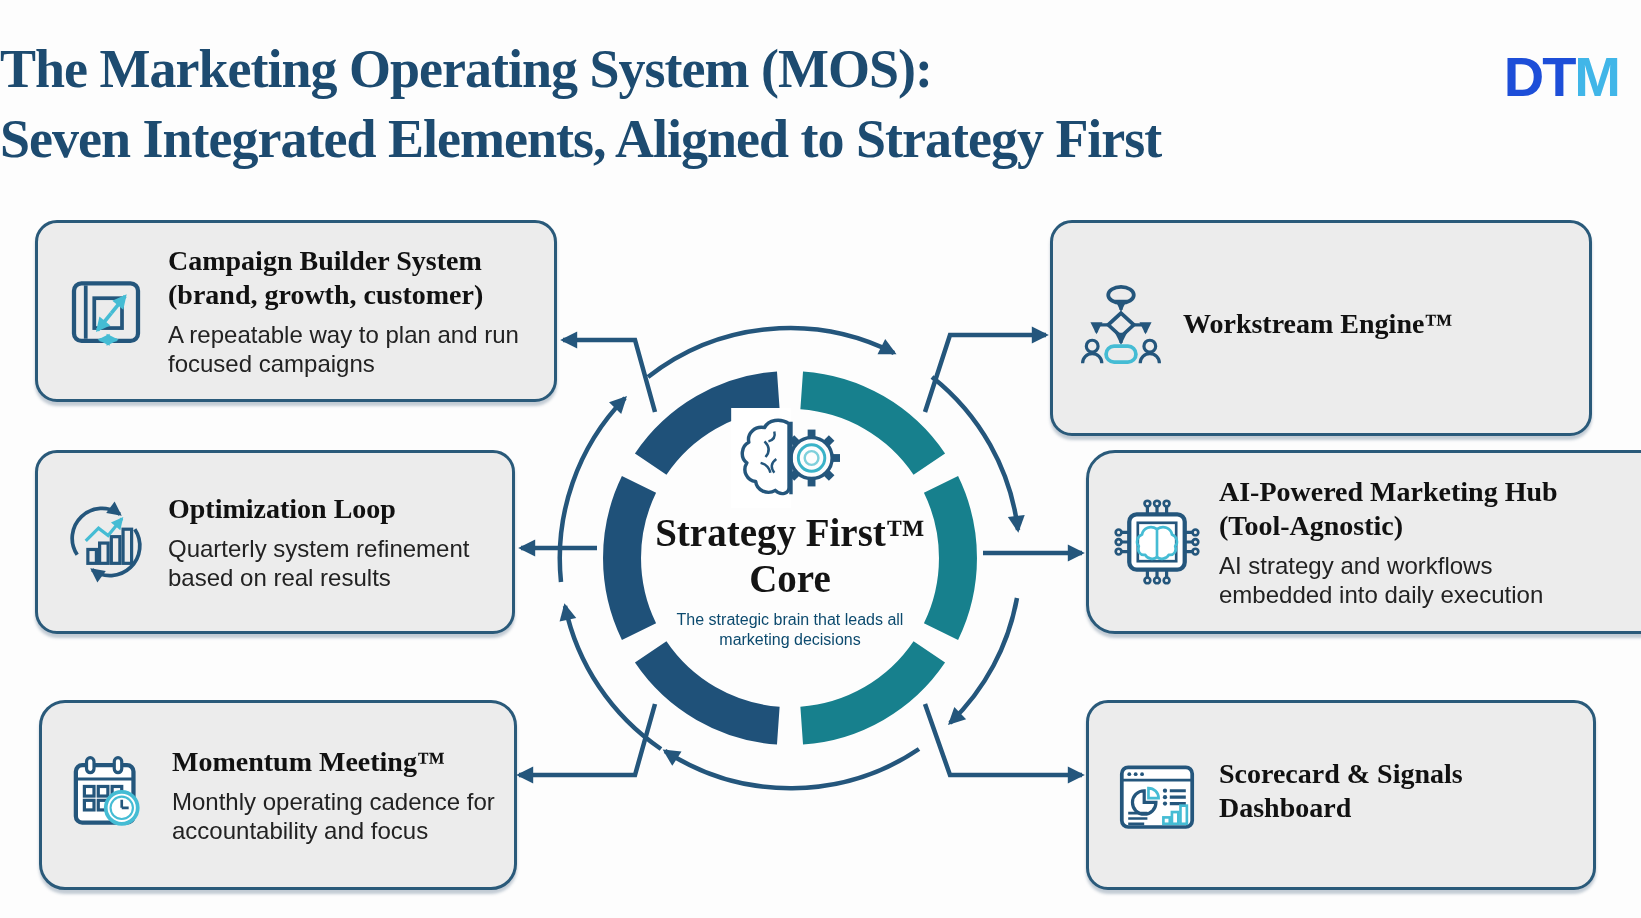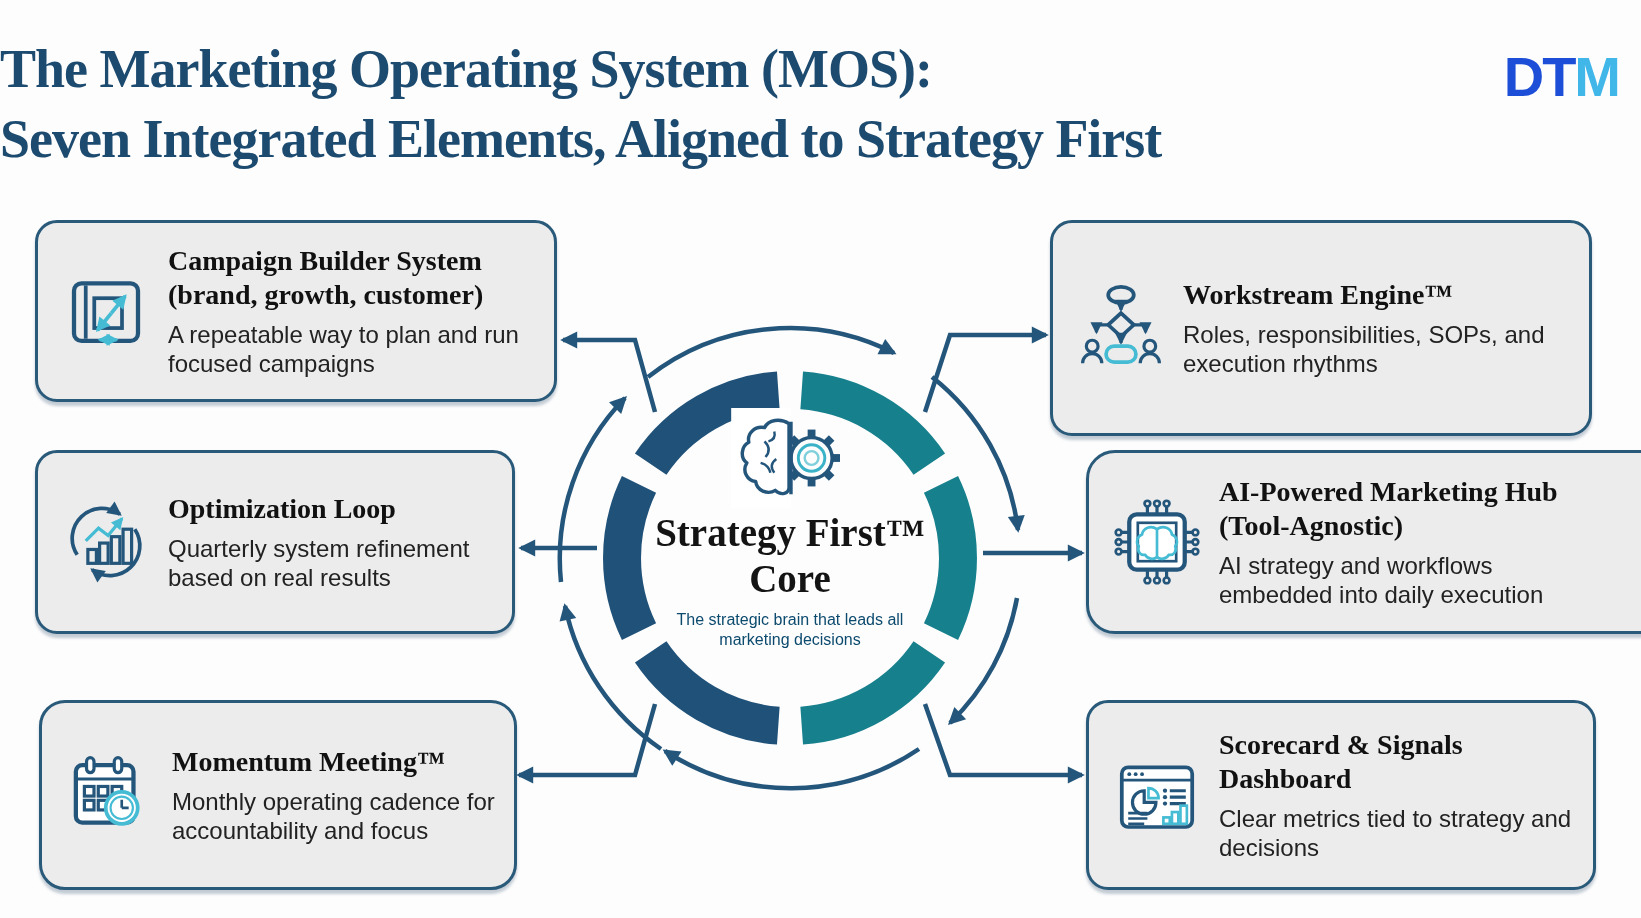--- a/index.html
+++ b/index.html
@@ -202,21 +202,20 @@
           <circle cx="18" cy="62" r="5.5" stroke-width="3"></circle>
           <path d="M9,78 a9,9 0 0 1 18,0" stroke-width="3"></path>
           <circle cx="72" cy="62" r="5.5" stroke-width="3"></circle>
           <path d="M63,78 a9,9 0 0 1 18,0" stroke-width="3"></path>
         </g>
         <rect x="31" y="62" width="28" height="15" rx="7.5" fill="none" stroke="#45bcd4" stroke-width="3.5"></rect>
       </svg>
     </div>
     <div class="card-text">
       <div class="card-title">Workstream Engine™</div>
-      <div class="card-desc">Roles, responsibilities, SOPs, and execution rhythms</div>
     </div>
   </div>
 
   <div class="card w-tight" style="left:1086px;top:450px;width:602px;height:184px;border-radius:29px;">
     <div class="card-icon">
       <svg width="96" height="96" viewBox="0 0 90 90">
         <g stroke="#24567c" fill="none" stroke-width="3">
           <path d="M36,19 V11 M45,19 V11 M54,19 V11 M36,71 V79 M45,71 V79 M54,71 V79"></path>
           <path d="M19,36 H11 M19,45 H11 M19,54 H11 M71,36 H79 M71,45 H79 M71,54 H79"></path>
           <g stroke-width="2.5">
@@ -268,17 +267,16 @@
           <circle cx="52.5" cy="53" r="2" fill="#24567c"></circle>
         <g fill="none" stroke="#45bcd4" stroke-width="2.5">
           <rect x="51" y="66" width="6" height="6"></rect>
             <rect x="59" y="61" width="6" height="11"></rect>
             <rect x="67" y="55" width="6" height="17"></rect>
         </g>
       </svg>
     </div>
     <div class="card-text">
       <div class="card-title">Scorecard &amp; Signals Dashboard</div>
-      <div class="card-desc">Clear metrics tied to strategy and decisions</div>
     </div>
   </div>
 
 </div>
 
 </body></html>

